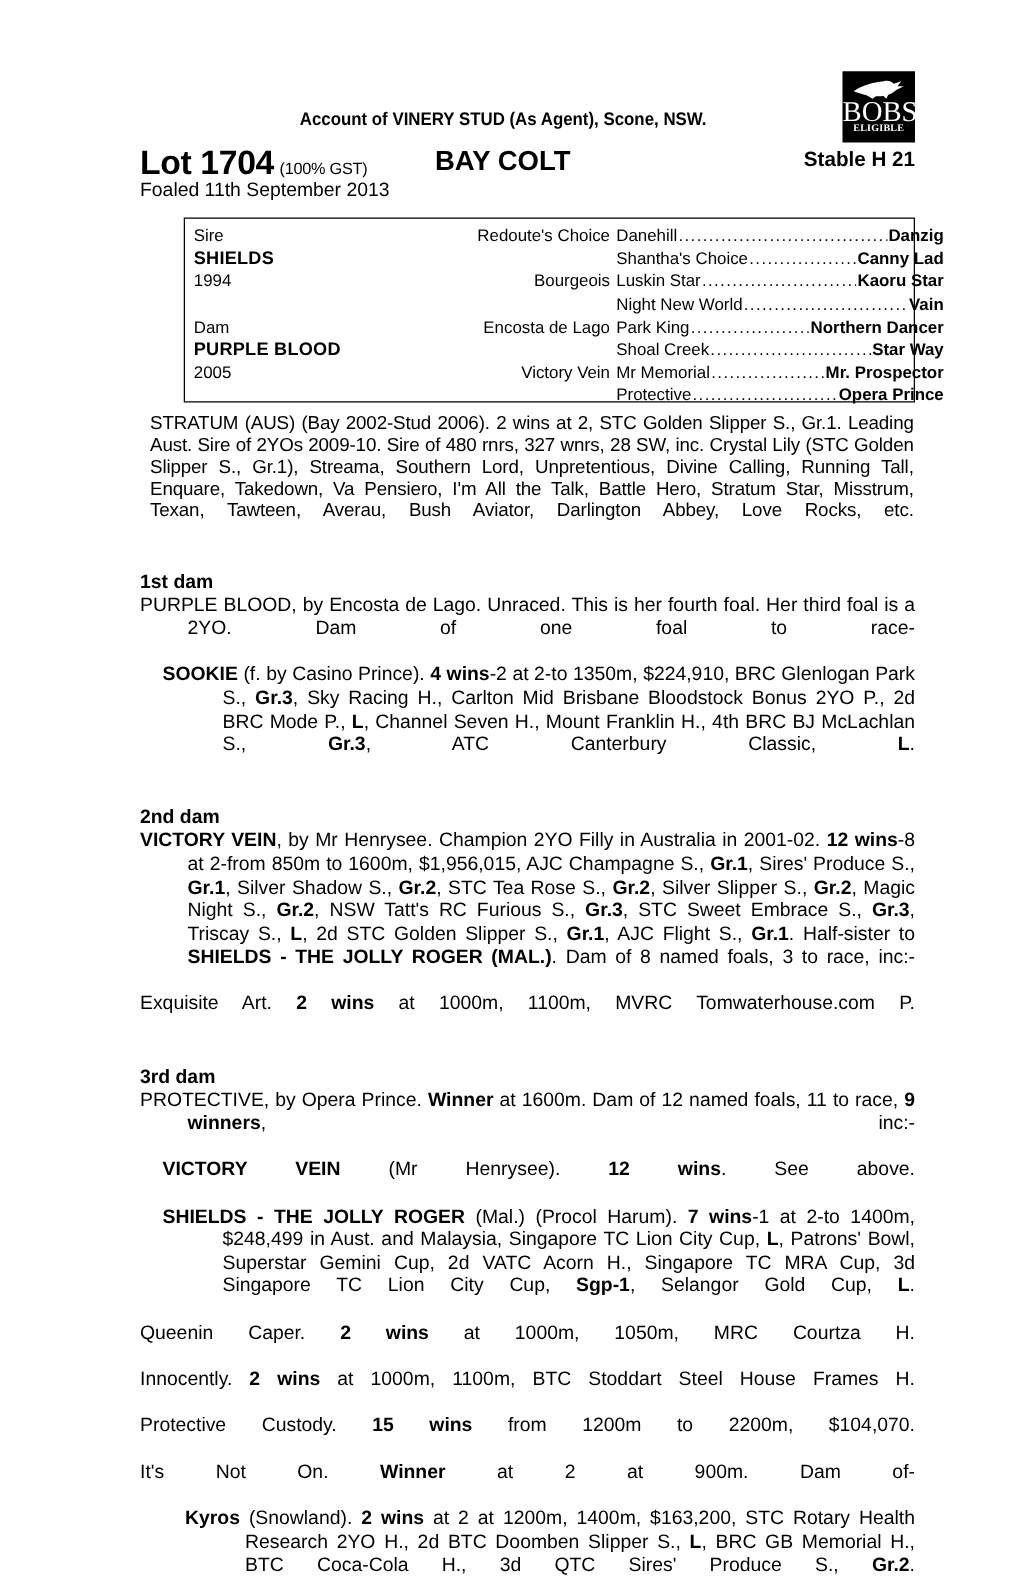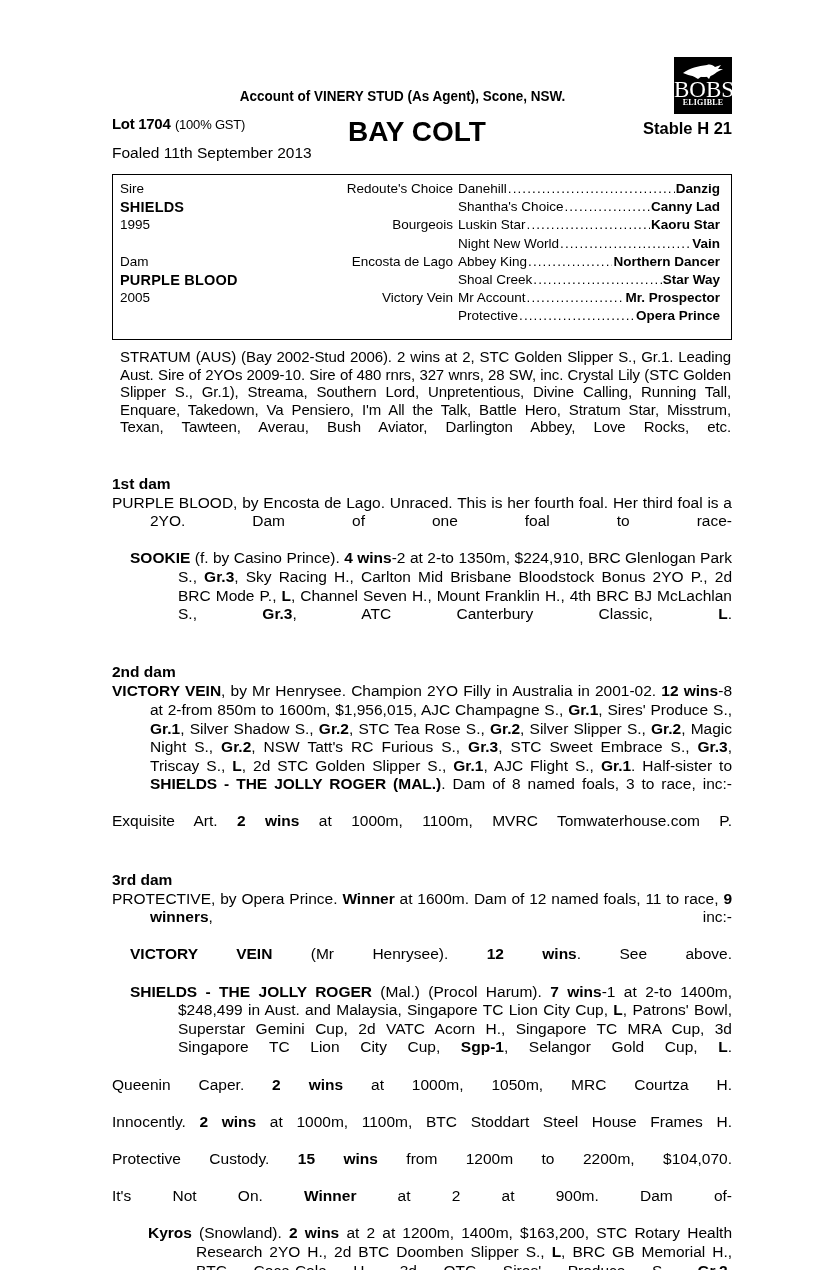--- a/index.html
+++ b/index.html
@@ -80,33 +80,33 @@
     height: 26px;
     margin-top: 11px;
   }
   .lot-left {
     position: absolute;
     left: 0; top: 0;
     white-space: nowrap;
   }
   .lot-num {
     font-weight: bold;
-    font-size: 15px;
+    font-size: 27px;
     letter-spacing: -0.3px;
   }
   .lot-gst {
     font-size: 13px;
     letter-spacing: -0.2px;
   }
   .lot-center {
     position: absolute;
     left: 236px;
     top: 1px;
     font-weight: bold;
-    font-size: 28px;
+    font-size: 22px;
     letter-spacing: 0px;
     white-space: nowrap;
   }
   .lot-right {
     position: absolute;
     right: 0;
     top: 4px;
     font-weight: bold;
     font-size: 16.5px;
     white-space: nowrap;
@@ -123,23 +123,24 @@
   .brand-glyph {
     font-weight: bold;
     font-style: italic;
     letter-spacing: 0px;
   }
 
   
   .ped-table {
     margin-top: 9px;
     border: 1.5px solid #000;
-    height: 166px;
+    height: 148px;
     position: relative;
     box-sizing: border-box;
+    margin-left: 35px;
   }
   .ped-col {
     position: absolute;
     top: 5px;
     font-size: 13.5px;
     line-height: 18.2px;
   }
   .ped-col-1 { left: 7px;   width: 170px; }
   .ped-col-2 { left: 180px; width: 160px; text-align: right; }
   .ped-col-3 { left: 345px; width: 262px; }
@@ -225,21 +226,21 @@
     </div>
 
     <div class="foal-row">
       <div class="foal-left">Foaled 11th September 2013</div>
     </div>
 
     <div class="ped-table">
       <div class="ped-col ped-col-1">
           <div class="ped-row">Sire</div>
           <div class="ped-row ped-bold">SHIELDS</div>
-          <div class="ped-row">1995</div>
+          <div class="ped-row">1994</div>
           <div class="ped-row blank">&nbsp;</div>
           <div class="ped-row">Dam</div>
           <div class="ped-row ped-bold">PURPLE BLOOD</div>
           <div class="ped-row">2005</div>
           <div class="ped-row blank">&nbsp;</div>
         </div>
       <div class="ped-col ped-col-2">
           <div class="ped-row">Redoute's Choice</div>
           <div class="ped-row blank">&nbsp;</div>
           <div class="ped-row">Bourgeois</div>
@@ -273,35 +274,35 @@
           </div>
           <div class="ped-row">
             <div class="dotline">
               <span class="a">Night New World</span>
               <span class="dots">................................................................................</span>
               <span class="b">Vain</span>
             </div>
           </div>
           <div class="ped-row">
             <div class="dotline">
-              <span class="a">Abbey King</span>
+              <span class="a">Park King</span>
               <span class="dots">................................................................................</span>
               <span class="b">Northern Dancer</span>
             </div>
           </div>
           <div class="ped-row">
             <div class="dotline">
               <span class="a">Shoal Creek</span>
               <span class="dots">................................................................................</span>
               <span class="b">Star Way</span>
             </div>
           </div>
           <div class="ped-row">
             <div class="dotline">
-              <span class="a">Mr Account</span>
+              <span class="a">Mr Memorial</span>
               <span class="dots">................................................................................</span>
               <span class="b">Mr. Prospector</span>
             </div>
           </div>
           <div class="ped-row">
             <div class="dotline">
               <span class="a">Protective</span>
               <span class="dots">................................................................................</span>
               <span class="b">Opera Prince</span>
             </div>

